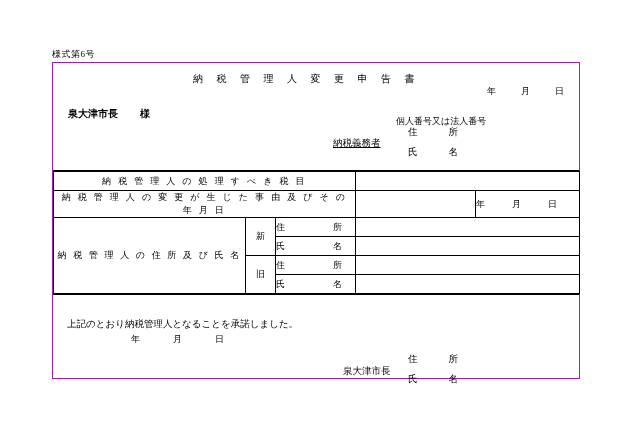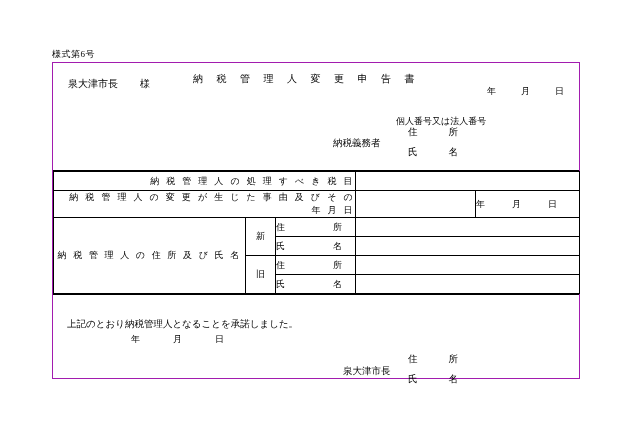--- a/index.html
+++ b/index.html
@@ -54,36 +54,38 @@
     top: 22px;
     font-size: 9px;
   }
   .date-line span { display: inline-block; }
   .date-y { width: 34px; text-align: left; }
   .date-m { width: 34px; text-align: left; }
   .date-d { width: 12px; text-align: left; }
   .addressee {
     position: absolute;
     left: 15px;
-    top: 14px;
+    top: 44px;
     font-size: 10px;
+    font-weight: bold;
   }
   .addressee .sama { margin-left: 22px; }
   .mynumber {
     position: absolute;
     left: 315px;
     top: 52px;
     font-size: 9px;
     margin-left: 28px;
   }
   .taxpayer-label {
     position: absolute;
     left: 280px;
     top: 74px;
     font-size: 9.5px;
+    text-decoration: underline;
   }
   .field-juusho {
     position: absolute;
     left: 355px;
     top: 63px;
     font-size: 9.5px;
     letter-spacing: 4px;
   }
   .field-shimei {
     position: absolute;
@@ -110,21 +112,21 @@
     table-layout: fixed;
   }
   table.grid td {
     border: 1px solid #000;
     font-size: 9px;
     padding: 0;
     height: 18px;
     vertical-align: middle;
   }
   td.lbl {
-    text-align: right;
+    text-align: center;
     padding-left: 6px;
     letter-spacing: 2.4px;
   }
   td.blank { }
   .row-date-right {
     font-size: 9px;
     text-align: left;
     padding-left: 6px;
   }
   .row-date-right span { display: inline-block; }

